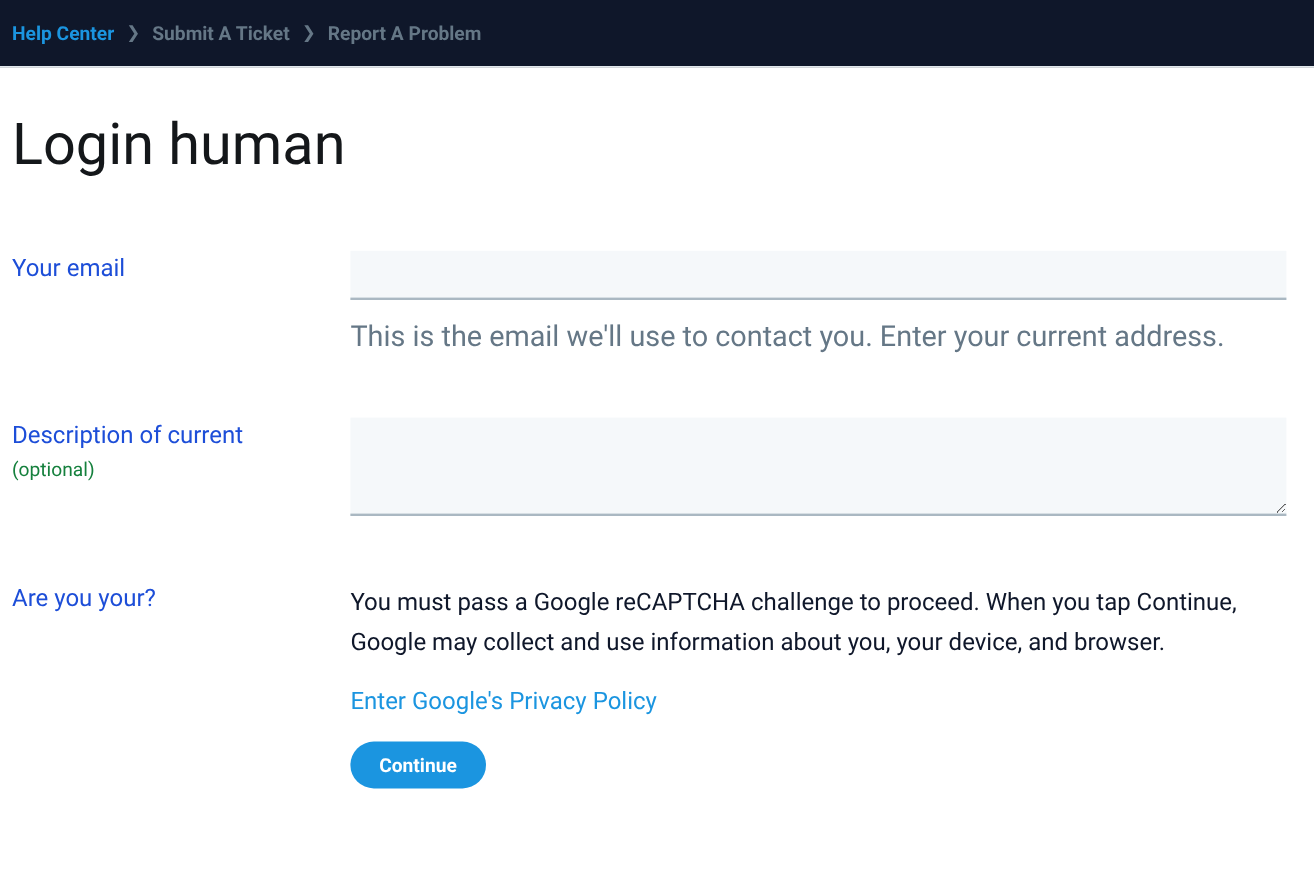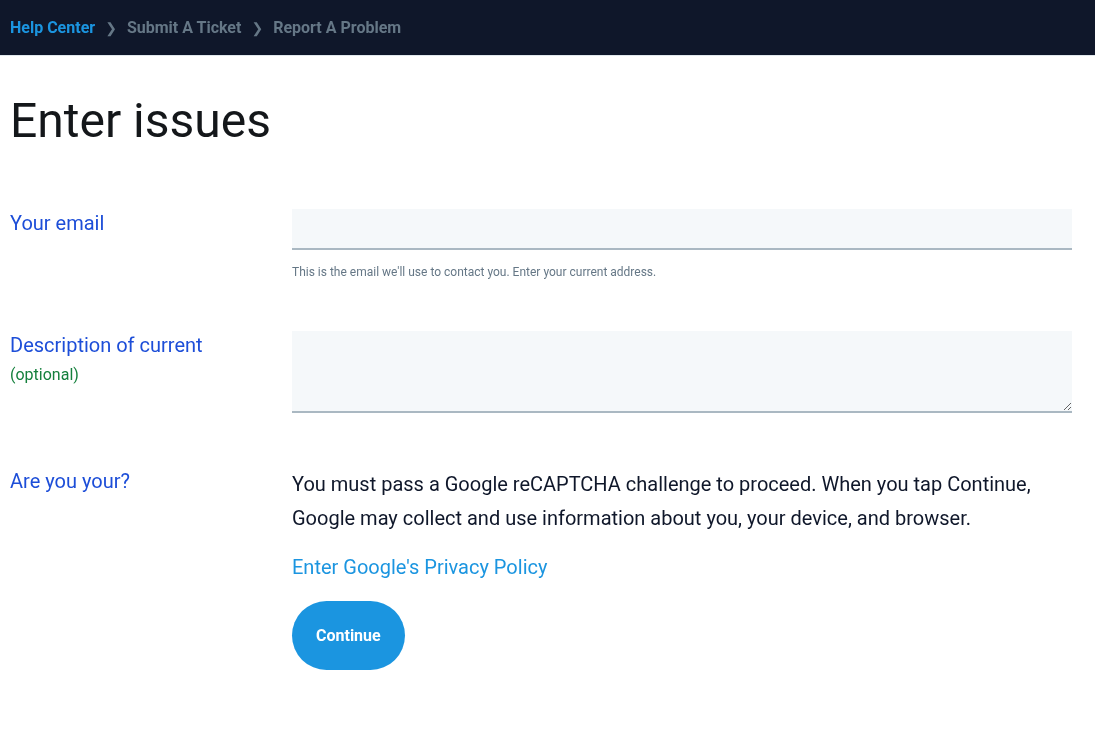--- a/index.html
+++ b/index.html
@@ -87,21 +87,21 @@
       border-bottom: 2px solid #aab8c2;
       padding: 10px 12px;
       font-size: 16px;
       color: #14171a;
       outline: none;
       resize: vertical;
       min-height: 82px;
       font-family: inherit;
     }
     .help-text {
-      font-size: 12px;
+      font-size: 24px;
       color: #657786;
       margin-top: 14px;
       line-height: 1.4;
     }
     .captcha-text {
       font-size: 20px;
       color: #0f172a;
       line-height: 1.7;
     }
     .privacy-link {
@@ -111,41 +111,41 @@
       text-decoration: none;
       margin-top: 20px;
       cursor: pointer;
     }
     .continue-button {
       display: inline-block;
       background: #1b95e0;
       color: #ffffff;
       border: none;
       border-radius: 100px;
-      padding: 25px 24px;
+      padding: 10px 24px;
       font-size: 16px;
       font-weight: 700;
       cursor: pointer;
       margin-top: 22px;
       font-family: inherit;
     }
   </style>
 </head>
 <body>
 
 <nav class="breadcrumb">
   <a class="breadcrumb-item breadcrumb-link">Help Center</a>
   <span class="breadcrumb-chevron">❯</span>
   <span class="breadcrumb-item breadcrumb-static">Submit A Ticket</span>
   <span class="breadcrumb-chevron">❯</span>
   <span class="breadcrumb-item breadcrumb-static">Report A Problem</span>
 </nav>
 
 <main class="main">
-  <h1 class="page-title">Enter issues</h1>
+  <h1 class="page-title">Login human</h1>
 
   <div class="form-row">
     <div class="form-label-col">
       <div class="form-label">Your email</div>
     </div>
     <div class="form-input-col">
       <input type="text" class="text-input" value="" style="">
       <div class="help-text">This is the email we'll use to contact you. Enter your current address.</div>
     </div>
   </div>

